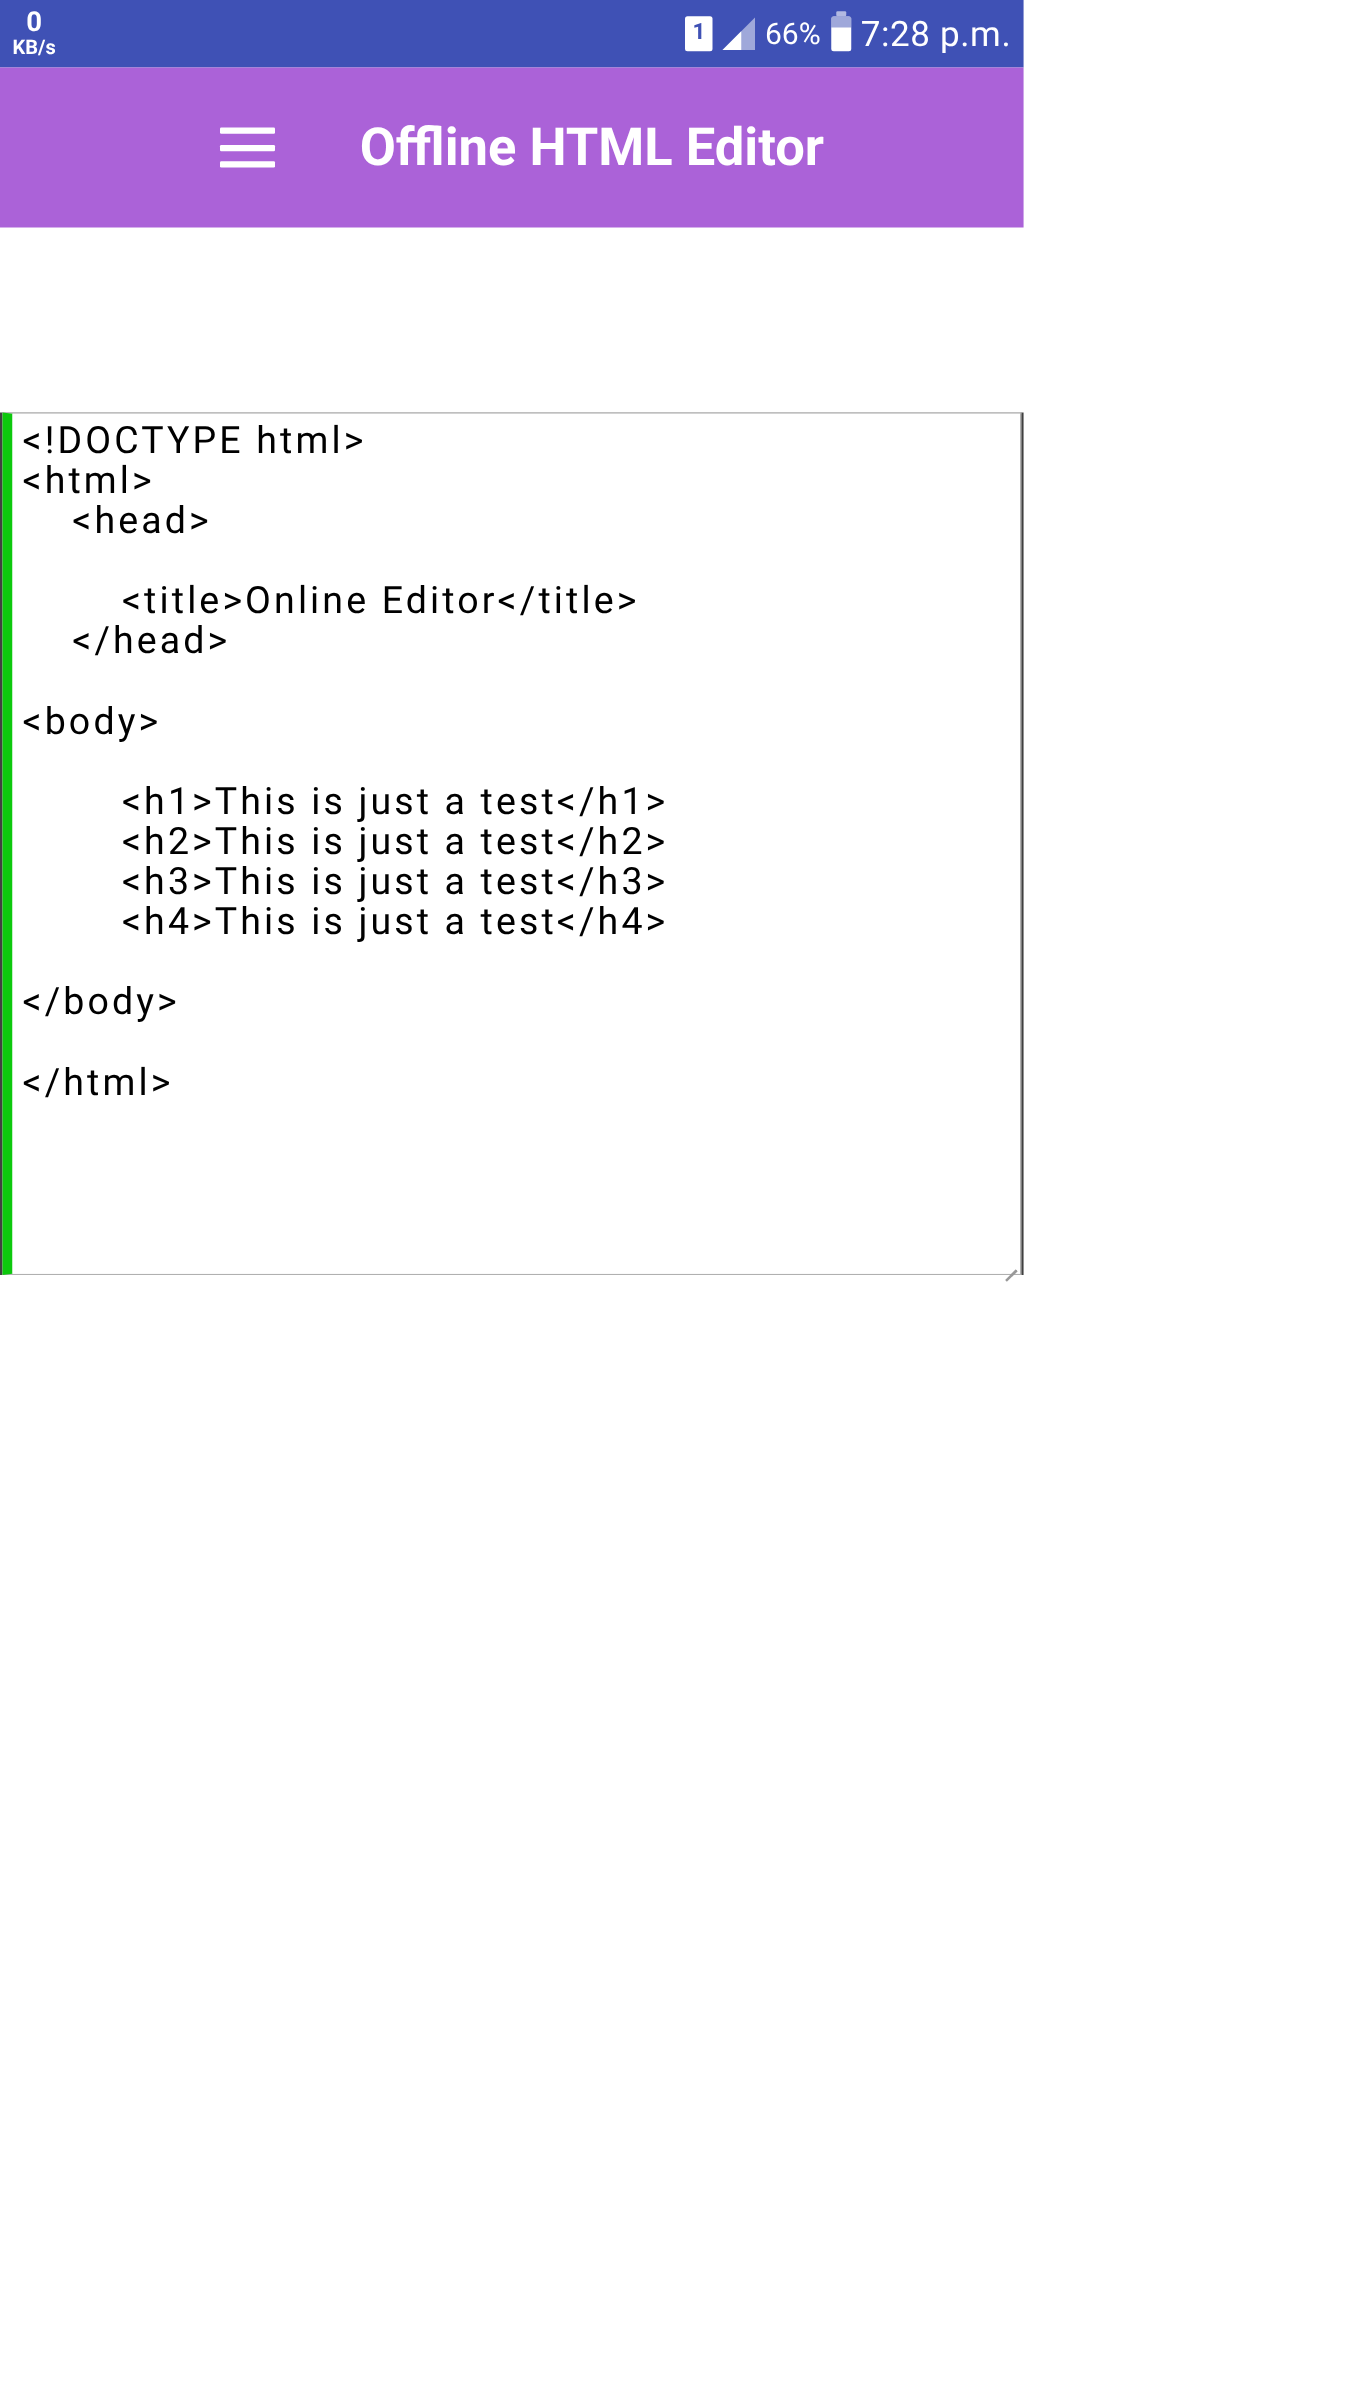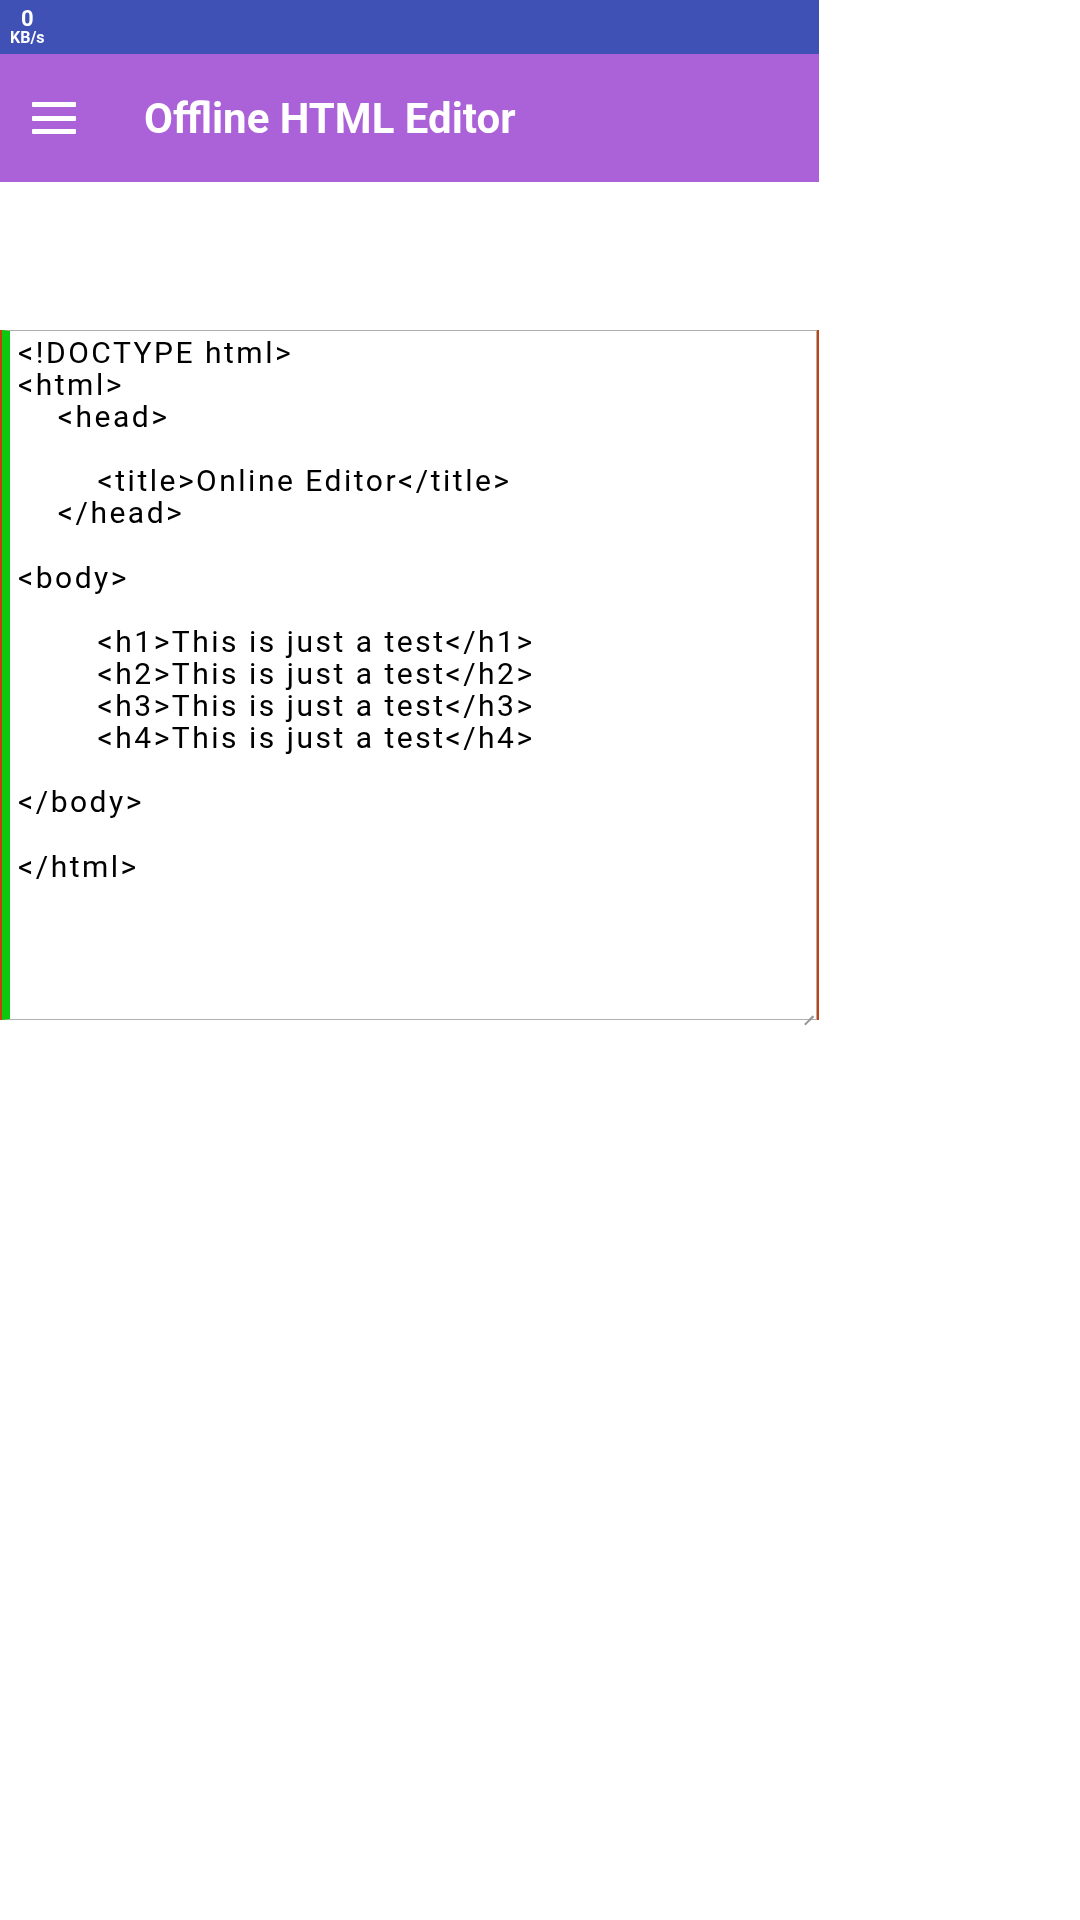--- a/index.html
+++ b/index.html
@@ -109,22 +109,23 @@
     .time-text {
       font-size: 28px;
       color: #ffffff;
       letter-spacing: 0.5px;
     }
     .app-bar {
       height: 128px;
       background: #ab62d8;
       display: flex;
       align-items: center;
-      padding-left: 32px;
+      padding-left: 16px;
       gap: 68px;
+      justify-content: center;
     }
     .hamburger {
       width: 44px;
       height: 32px;
       display: flex;
       flex-direction: column;
       justify-content: space-between;
       cursor: pointer;
     }
     .hamburger span {
@@ -133,21 +134,21 @@
       background: #ffffff;
       border-radius: 1px;
     }
     .app-title {
       color: #ffffff;
       font-size: 42px;
       font-weight: bold;
     }
     .content {
       padding: 0;
-      background: #c2410c;
+      background: #404040;
       margin-top: 28px;
     }
     .editor-wrapper {
       margin: 148px 2px 0 2px;
       border: 1px solid #b0b0b0;
       border-left: 8px solid #0dc80d;
       height: 690px;
       background: #ffffff;
       position: relative;
     }
@@ -210,20 +211,27 @@
     }
   </style>
 </head>
 <body>
 
 <div class="status-bar">
   <div class="status-left">
     <span class="speed-val">0</span>
     <span class="speed-unit">KB/s</span>
   </div>
+  <div class="status-right">
+    <div class="sim-icon"></div>
+    <div class="signal-icon"></div>
+    <span class="battery-pct">66%</span>
+    <div class="battery-icon"></div>
+    <span class="time-text">7:28 p.m.</span>
+  </div>
 </div>
 
 <div class="app-bar">
   <div class="hamburger">
     <span></span>
     <span></span>
     <span></span>
   </div>
   <div class="app-title">Offline HTML Editor</div>
 </div>

